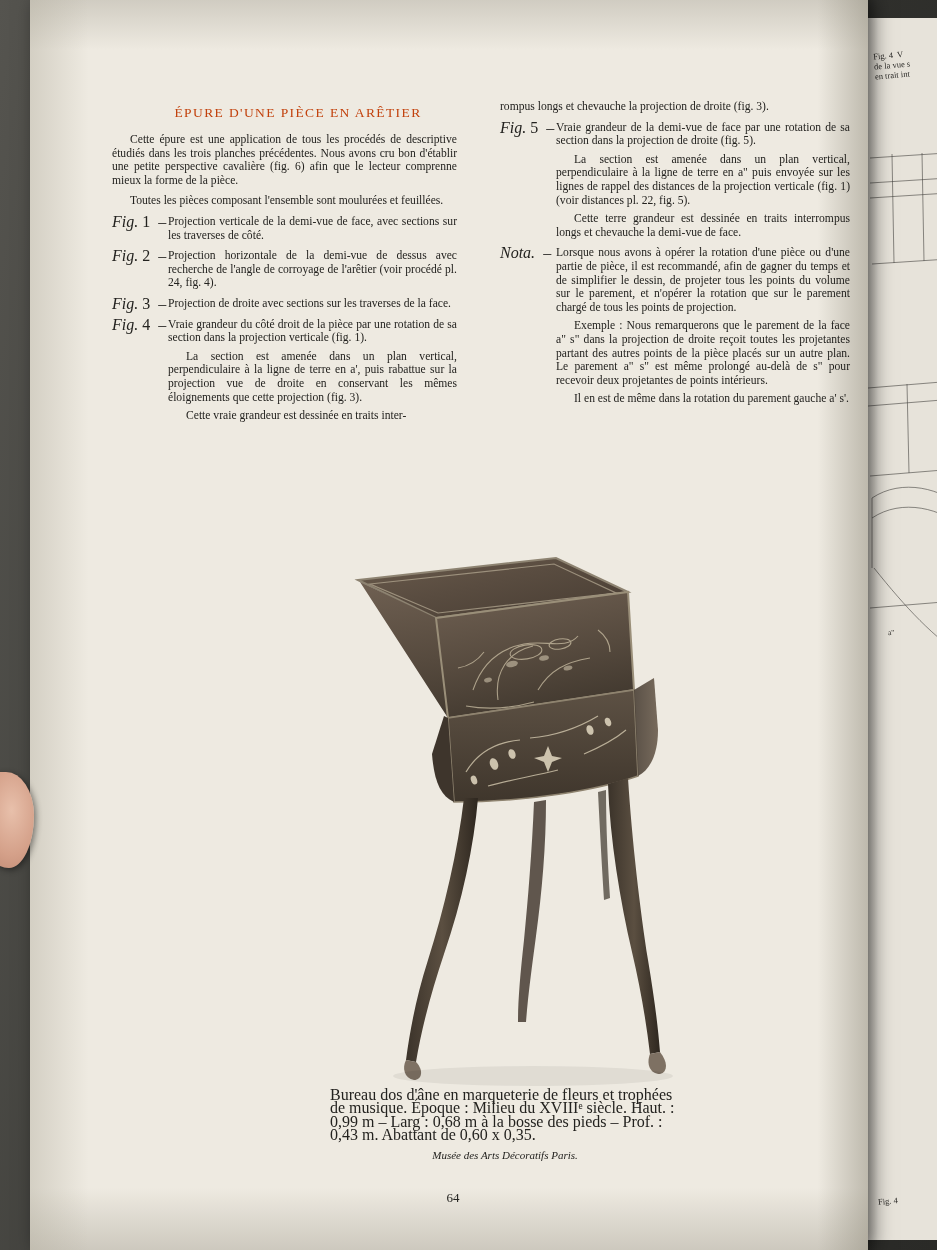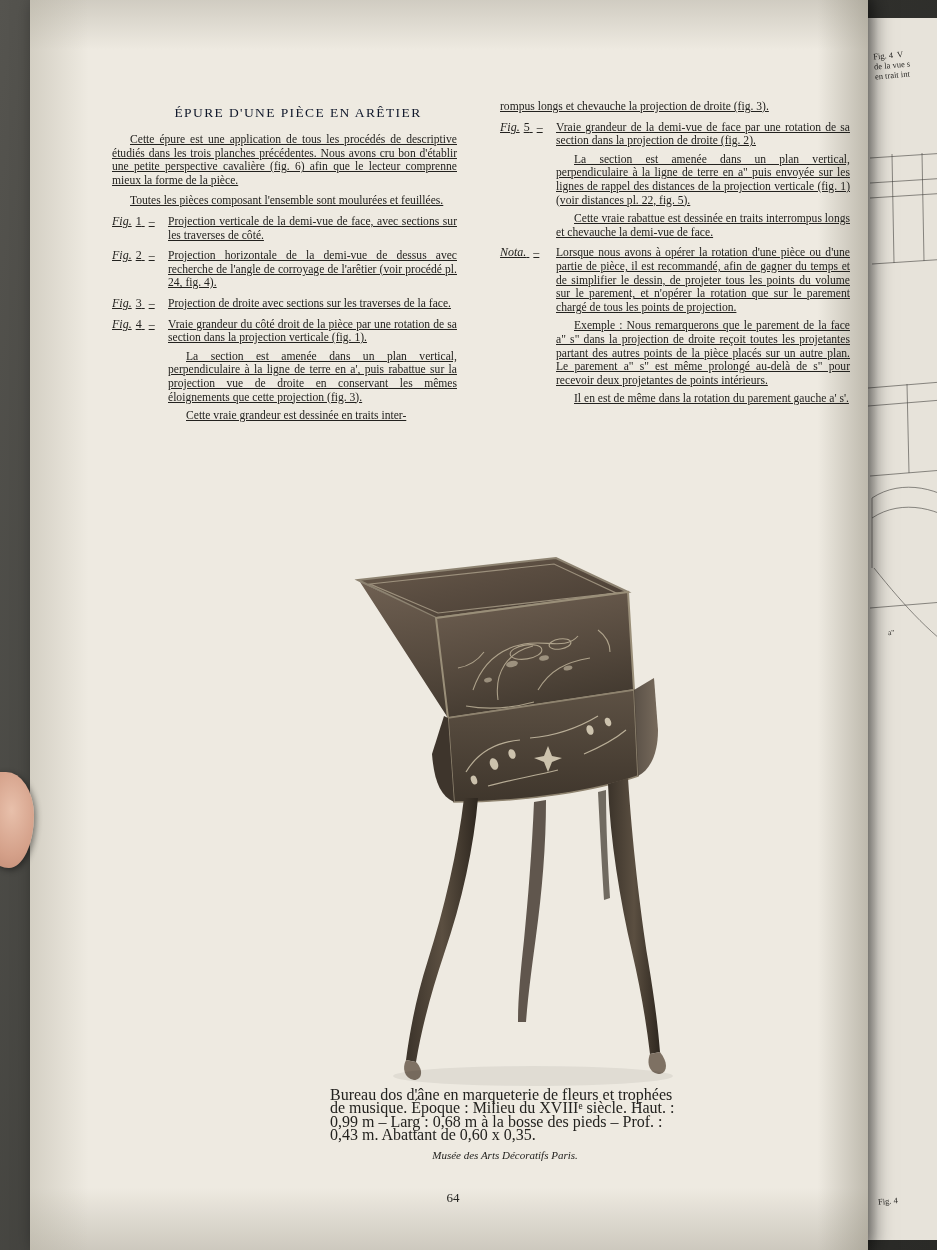--- a/index.html
+++ b/index.html
@@ -83,45 +83,44 @@
     color: #2b2a27;
   }
   .section-head {
     position: absolute;
     left: 108px;
     top: 105px;
     width: 320px;
     text-align: center;
     font-size: 13.5px;
     letter-spacing: 1.4px;
-    color: #0f172a;
+    color: #c2410c;
   }
   .col {
     position: absolute;
     top: 133px;
     font-size: 11.6px;
     line-height: 13.6px;
     color: #23221f;
     text-align: justify;
-    text-decoration: underline;
   }
   .col-left { left: 82px; width: 345px; }
   .col-right { left: 470px; width: 350px; top: 100px;}
   .p { margin: 0 0 0 0; text-indent: 18px; }
   .gap { height: 7px; }
 
   .fig-row {
     display: flex;
     margin-top: 7px;
   }
   .fig-label {
     width: 56px;
     flex: 0 0 56px;
     font-style: italic;
-    font-size: 12px;
+    font-size: 16px;
     white-space: nowrap;
   }
   .fig-label .num { font-style: normal; padding-left: 4px;}
   .fig-body {
     flex: 1;
     text-align: justify;
   }
   .fig-body .sub { display:block; text-indent: 18px; margin-top: 5px;}
 
   
@@ -266,23 +265,23 @@
 
     <div class="col col-right">
       <p class="p" style="text-indent:0;">rompus longs et chevauche la projection de droite (fig. 3).</p>
 
       <div class="fig-row">
         <div class="fig-label">
           <span>Fig.</span><span class="num">5</span>
           <span class="num">–</span>
         </div>
         <div class="fig-body">
-          <span>Vraie grandeur de la demi-vue de face par une rotation de sa section dans la projection de droite (fig. 2).</span>
+          <span>Vraie grandeur de la demi-vue de face par une rotation de sa section dans la projection de droite (fig. 5).</span>
           <span class="sub">La section est amenée dans un plan vertical, perpendiculaire à la ligne de terre en a" puis envoyée sur les lignes de rappel des distances de la projection verticale (fig. 1) (voir distances pl. 22, fig. 5).</span>
-          <span class="sub">Cette vraie rabattue est dessinée en traits interrompus longs et chevauche la demi-vue de face.</span>
+          <span class="sub">Cette terre grandeur est dessinée en traits interrompus longs et chevauche la demi-vue de face.</span>
         </div>
       </div>
 
       <div class="fig-row">
         <div class="fig-label">
           <span>Nota.</span>
           <span class="num">–</span>
         </div>
         <div class="fig-body">
           <span>Lorsque nous avons à opérer la rotation d'une pièce ou d'une partie de pièce, il est recommandé, afin de gagner du temps et de simplifier le dessin, de projeter tous les points du volume sur le parement, et n'opérer la rotation que sur le parement chargé de tous les points de projection.</span>

